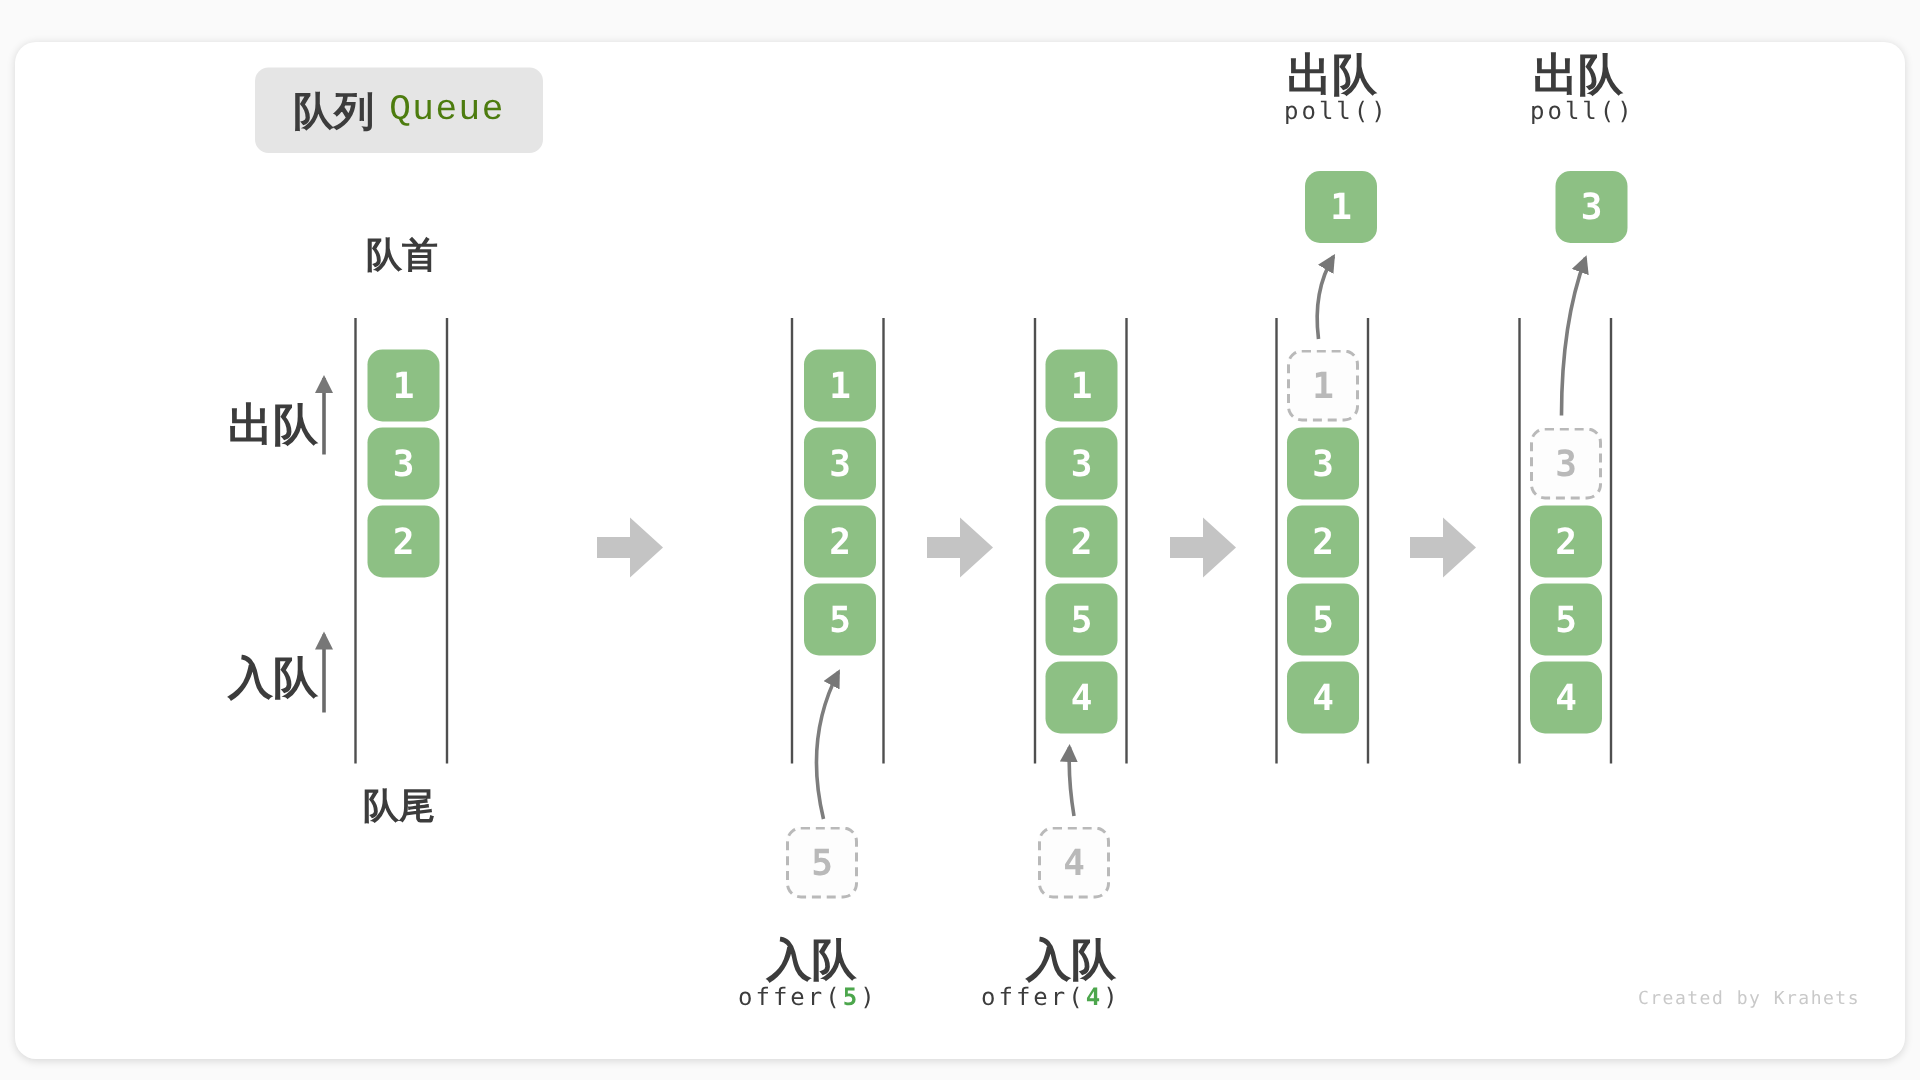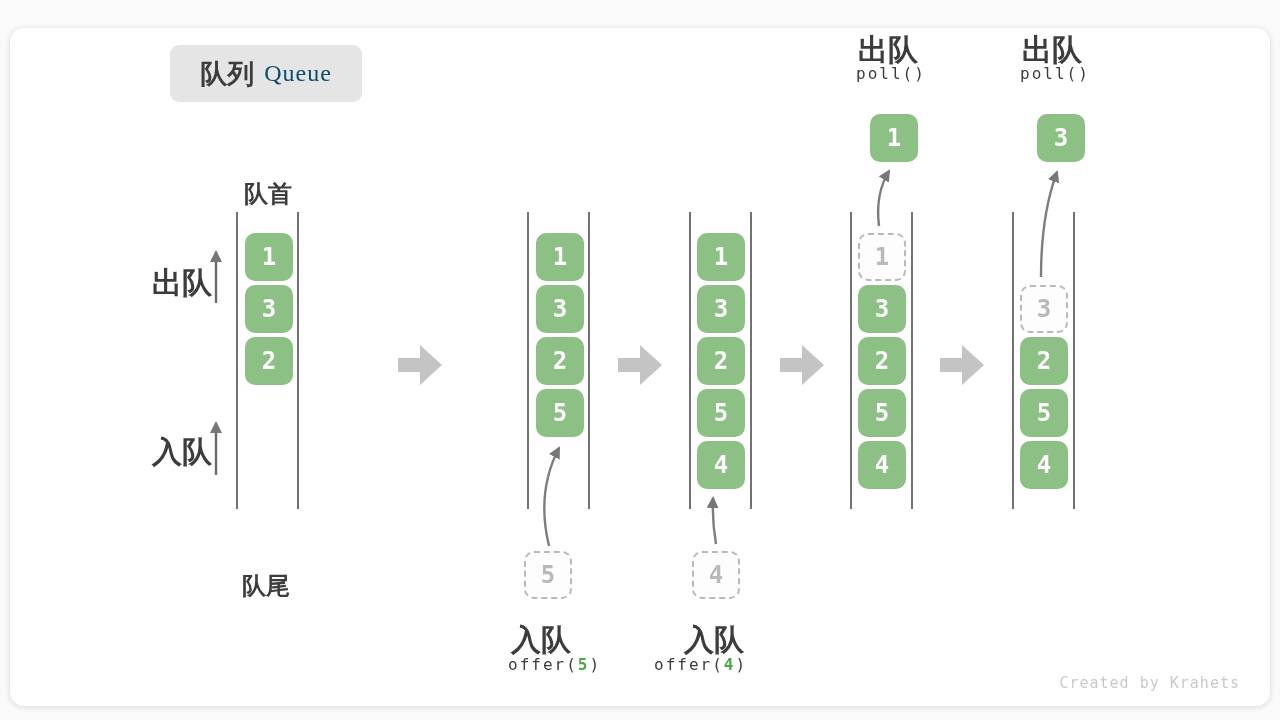--- a/index.html
+++ b/index.html
@@ -13,55 +13,55 @@
     background:#ffffff; border-radius:14px;
     box-shadow:0 1px 6px rgba(0,0,0,0.14);
   }
   .abs { position:absolute; white-space:nowrap; }
   .badge {
     position:absolute; left:170px; top:45px; width:192px; height:57px;
     background:#e5e5e5; border-radius:9px;
     display:flex; align-items:center; justify-content:center; gap:10px;
   }
   .badge .zh-title { font-weight:bold; font-size:27px; color:#3c3c3c;text-align:center; }
-  .badge .en-title { font-family:Liberation Serif, serif; font-size:24px; letter-spacing:1px; color:#0c4a6e; }
+  .badge .en-title { font-family:Liberation Mono, monospace; font-size:24px; letter-spacing:1px; color:#4d7c0f; }
   .zh { font-weight:bold; color:#3c3c3c; font-size:30px; }
-  .zh.big { font-size:24px;margin-top:24px; }
+  .zh.big { font-size:24px; }
   .code { font-family:"DejaVu Sans Mono",monospace; font-size:16px; color:#3c3c3c; letter-spacing:2px; }
   .code .accent { color:#4ca64c; font-weight:bold; }
   .cell {
     position:absolute; width:48px; height:48px;
     background:#8dc084; border-radius:10px;
     color:#ffffff; font-family:"DejaVu Sans Mono",monospace;
     font-weight:bold; font-size:24px;
     display:flex; align-items:center; justify-content:center;
     box-sizing:border-box;
   }
   .cell.dashed {
     background:#fdfdfd; border:2px dashed #b9b9b9; color:#b9b9b9;
   }
   svg.overlay { position:absolute; left:0; top:0; pointer-events:none; }
   .watermark {
-    position:absolute; right:40px; top:674px;
-    font-family:"DejaVu Sans Mono",monospace; font-size:15px;
+    position:absolute; right:40px; top:658px;
+    font-family:"DejaVu Sans Mono",monospace; font-size:12px;
     color:#c9c9c9; letter-spacing:1px;
   }
 </style>
 </head>
 <body>
 
 <div class="card"></div>
 
 <div class="badge">
   <span class="zh-title">队列</span>
   <span class="en-title">Queue</span>
 </div>
 
 <div class="abs zh big" style="left:244px; top:154px;">队首</div>
-<div class="abs zh big" style="left:242px; top:546px;">队尾</div>
+<div class="abs zh big" style="left:242px; top:521px;">队尾</div>
 
 <div class="abs zh" style="left:152px; top:263px;">出队</div>
 <div class="abs zh" style="left:152px; top:432px;">入队</div>
 
 <svg class="overlay" width="1280" height="720" viewBox="0 0 1280 720">
   <defs>
     <marker id="ah" markerUnits="userSpaceOnUse" markerWidth="13" markerHeight="13" refX="10" refY="6" orient="auto">
       <path d="M0,0 L12,6 L0,12 z" fill="#777777"></path>
     </marker>
   </defs>
@@ -138,17 +138,17 @@
 <div class="cell" style="left:1020px; top:389px;">5</div>
 <div class="cell" style="left:1020px; top:441px;">4</div>
 <div class="cell" style="left:1037px; top:114px;">3</div>
 
 <div class="abs zh" style="left:858px; top:30px;">出队</div>
 <div class="abs code" style="left:856px; top:64px;">poll()</div>
 <div class="abs zh" style="left:1022px; top:30px;">出队</div>
 <div class="abs code" style="left:1020px; top:64px;">poll()</div>
 
 <div class="abs zh" style="left:511px; top:620px;">入队</div>
-<div class="abs code" style="left:508px; top:655px;"><span>offer(</span><span class="accent">5</span><span>)</span></div>
+<div class="abs code" style="left:492px; top:655px;"><span>offer(</span><span class="accent">5</span><span>)</span></div>
 <div class="abs zh" style="left:684px; top:620px;">入队</div>
 <div class="abs code" style="left:654px; top:655px;"><span>offer(</span><span class="accent">4</span><span>)</span></div>
 
 <div class="watermark">Created by Krahets</div>
 
 </body></html>

